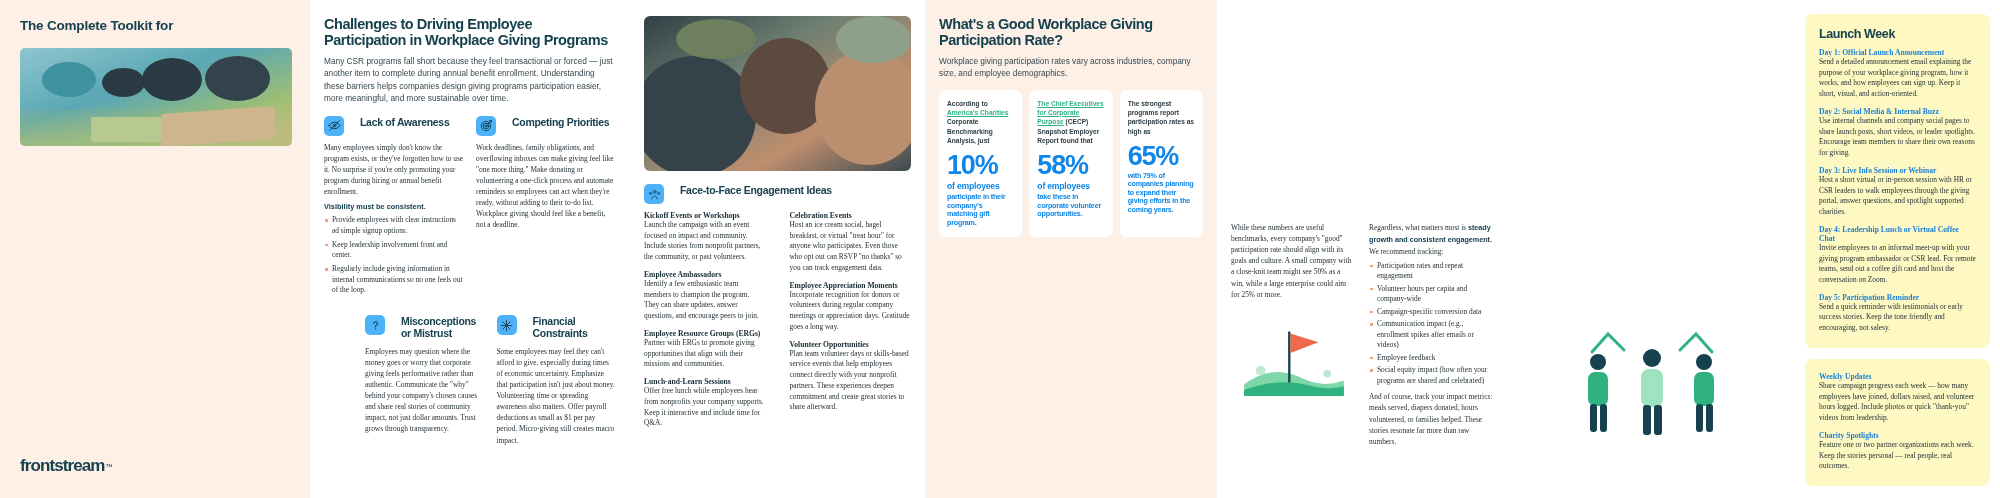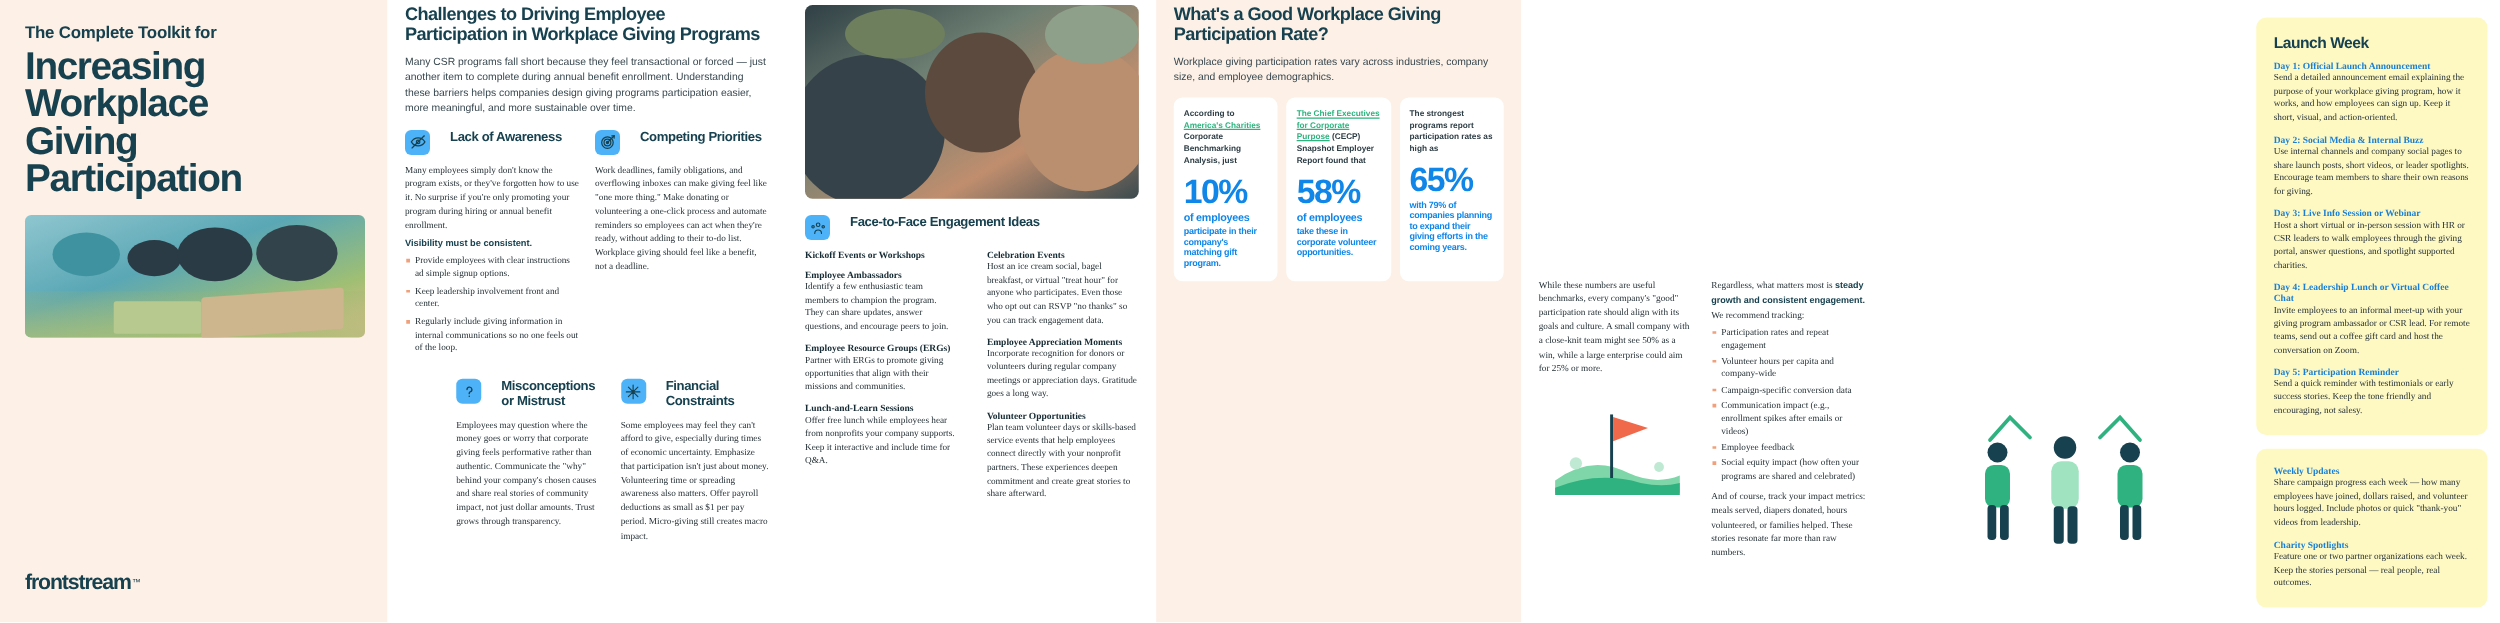--- a/index.html
+++ b/index.html
@@ -51,21 +51,21 @@
     background:#b7c98f; border-radius:2px;
   }
   .logo-row { position:absolute; left:20px; bottom:22px; display:flex; align-items:center; }
   .logo-text {
     font-size: 17px; font-weight: bold; color:#17414f; letter-spacing:-0.9px;
   }
   .logo-tm { font-size:7px; color:#17414f; vertical-align:super; margin-left:1px; }
 
   
   .col {
-    height: 498px; background:#ffffff; padding: 4px 14px 8px 14px;
+    height: 498px; background:#ffffff; padding: 16px 14px 8px 14px;
     position: relative;
   }
   .col-2 { flex: 0 0 320px; }
   .col-3 { flex: 0 0 295px; }
   .col-4 { flex: 0 0 292px; background:#fdf0e6; }
   .col-5 { flex: 0 0 290px; }
   .col-6 { flex: 0 0 290px; }
   .col-7 { flex: 0 0 203px; }
 
   .sec-title {
@@ -192,26 +192,20 @@
     color:#1e2a30;
   }
 </style>
 </head>
 <body>
 
 <div class="sheet">
 
   <section class="col-cover">
     <div class="kicker">The Complete Toolkit for</div>
-    <div class="cover-title">
-      <div>Increasing</div>
-      <div>Workplace</div>
-      <div>Giving</div>
-      <div>Participation</div>
-    </div>
     <div class="cover-photo">
       <div class="ph-fig" style="left:8%;top:14%;width:20%;height:36%;background:#3f93a0;"></div>
       <div class="ph-fig" style="left:30%;top:20%;width:16%;height:30%;background:#2a3b46;"></div>
       <div class="ph-fig" style="left:45%;top:10%;width:22%;height:44%;background:#2b3b45;"></div>
       <div class="ph-fig" style="left:68%;top:8%;width:24%;height:46%;background:#33434c;"></div>
       <div class="band"></div>
       <div class="box2"></div>
       <div class="box"></div>
     </div>
     <div class="logo-row">
@@ -307,20 +301,21 @@
           <circle cx="4.5" cy="10" r="1.8"></circle>
             <circle cx="19.5" cy="10" r="1.8"></circle>
         </svg>
       </span>
       <span class="icon-title">Face-to-Face Engagement Ideas</span>
     </div>
 
     <div class="ideas-grid">
       <div>
         <div class="idea-h">Kickoff Events or Workshops</div>
+        <div class="idea-p">Launch the campaign with an event focused on impact and community. Include stories from nonprofit partners, the community, or past volunteers.</div>
         <div class="idea-h">Employee Ambassadors</div>
         <div class="idea-p">Identify a few enthusiastic team members to champion the program. They can share updates, answer questions, and encourage peers to join.</div>
         <div class="idea-h">Employee Resource Groups (ERGs)</div>
         <div class="idea-p">Partner with ERGs to promote giving opportunities that align with their missions and communities.</div>
         <div class="idea-h">Lunch-and-Learn Sessions</div>
         <div class="idea-p">Offer free lunch while employees hear from nonprofits your company supports. Keep it interactive and include time for Q&amp;A.</div>
       </div>
       <div>
         <div class="idea-h">Celebration Events</div>
         <div class="idea-p">Host an ice cream social, bagel breakfast, or virtual "treat hour" for anyone who participates. Even those who opt out can RSVP "no thanks" so you can track engagement data.</div>

